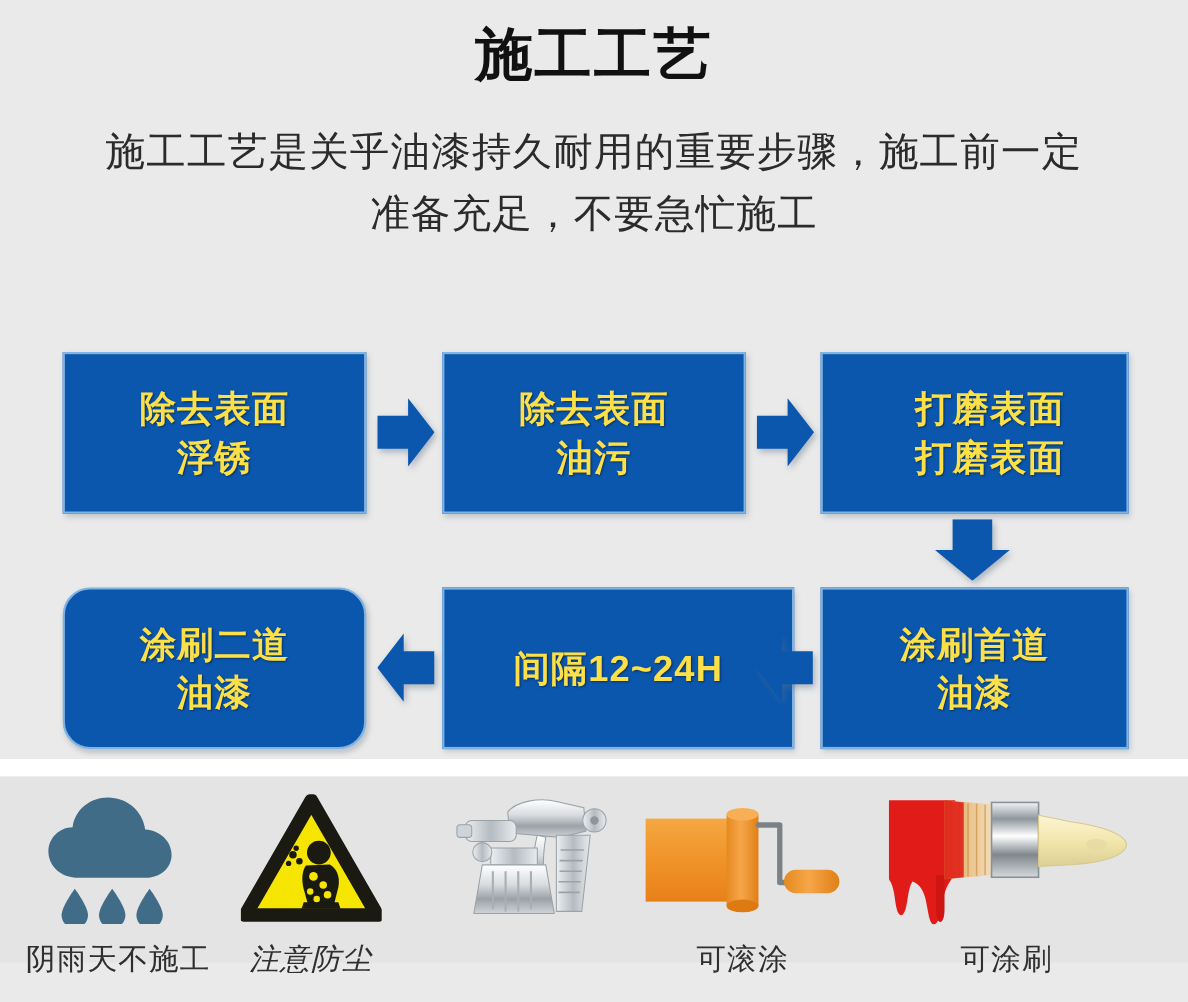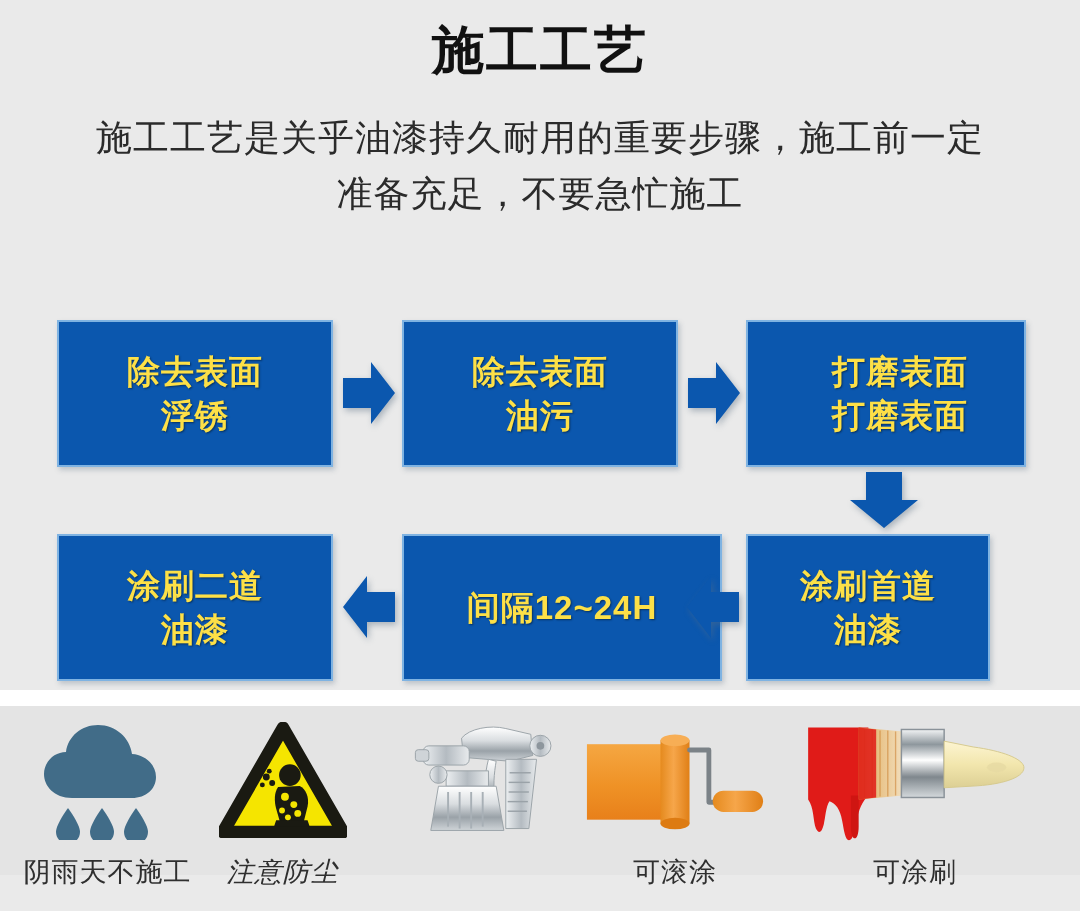--- a/index.html
+++ b/index.html
@@ -65,23 +65,23 @@
     letter-spacing: 1px;
     text-shadow: 1px 1px 2px rgba(0,0,0,0.45);
   }
   .flow-box .line { display: block; white-space: nowrap; }
 
   
   #box-1 { left: 57px;  top: 20px;  width: 276px; height: 147px; }
   #box-2 { left: 402px; top: 20px;  width: 276px; height: 147px; }
   #box-3 { left: 746px; top: 20px;  width: 280px; height: 147px; padding-left: 28px; }
   
-  #box-6 { left: 57px;  top: 234px; width: 276px; height: 147px; }
+  #box-6 { left: 57px;  top: 234px; width: 276px; height: 147px; border-radius: 25px; }
   #box-5 { left: 402px; top: 234px; width: 320px; height: 147px; }
-  #box-4 { left: 746px; top: 234px; width: 244px; height: 147px; }
+  #box-4 { left: 746px; top: 234px; width: 280px; height: 147px; }
 
   
   .arrow {
     position: absolute;
     filter: drop-shadow(2px 3px 3px rgba(90,110,130,0.45));
   }
   .arrow svg { display: block; }
   #arrow-1 { left: 343px; top: 58px;  width: 52px; height: 70px; }
   #arrow-2 { left: 688px; top: 58px;  width: 52px; height: 70px; }
   #arrow-3 { left: 848px; top: 172px; width: 72px; height: 56px; }

